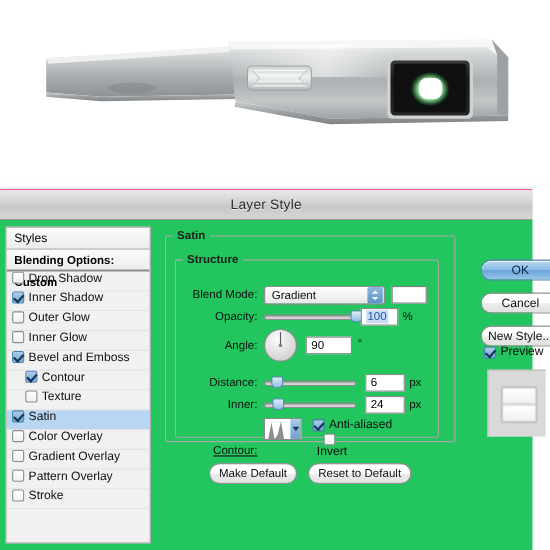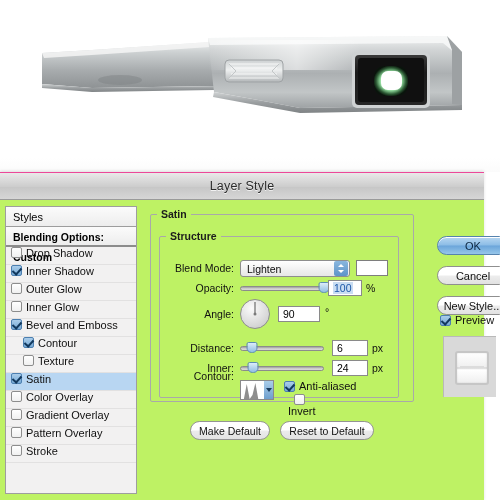--- a/index.html
+++ b/index.html
@@ -32,21 +32,21 @@
   #titlebar{
     position:relative;height:26px;
     background:linear-gradient(#e9e9e9,#cdcdcd 52%,#c6c6c6 53%,#d6d6d6);
     border-bottom:1px solid #9a9a9a;
     display:flex;align-items:center;justify-content:center;
   }
   #titlebar-text{
     font-size:12.5px;color:#2b2b2b;letter-spacing:.2px;
     text-shadow:0 1px 0 rgba(255,255,255,.75);
   }
-  #dialog-body{position:relative;height:301px;background:#bef264;padding-left:36px;}
+  #dialog-body{position:relative;height:301px;background:#22c55e;padding-left:36px;}
 
   
   #styles-sidebar{
     position:absolute;left:5px;top:6px;width:132px;height:288px;
     background:#f2f1f1;
     border:1px solid #9e9e9e;
     box-sizing:border-box;
     overflow:hidden;
   }
   .sb-header{
@@ -394,21 +394,21 @@
     <div id="main-panel">
 
       <fieldset class="grp" id="satin-group">
         <legend>Satin</legend>
 
         <fieldset class="grp" id="structure-group">
           <legend>Structure</legend>
 
           <div class="field-label" style="left:-4px;top:20px;width:78px;">Blend Mode:</div>
           <div class="popup" id="blend-mode-popup" style="left:80px;top:18px;width:110px;">
-            <span class="popup-text">Lighten</span>
+            <span class="popup-text">Gradient</span>
             <span class="popup-arrows"></span>
           </div>
           <div class="swatch" id="blend-color-swatch" style="left: 196px; top: 18px; background: rgb(255, 255, 255);"></div>
 
           <div class="field-label" style="left:-4px;top:40px;width:78px;">Opacity:</div>
           <div class="slider" id="opacity-slider" style="left:80px;top:39px;width:84px;">
             <div class="track"></div>
             <div class="knob" id="opacity-knob" style="left: 100%;"></div>
           </div>
           <div class="numfield sel" id="opacity-field" style="left:168px;top:38px;width:34px;">
@@ -439,21 +439,21 @@
           <div class="field-label" style="left:-4px;top:120px;width:78px;">Inner:</div>
           <div class="slider" id="size-slider" style="left:80px;top:119px;width:84px;">
             <div class="track"></div>
             <div class="knob" id="size-knob" style="left: 15%;"></div>
           </div>
           <div class="numfield" id="size-field" style="left:172px;top:118px;width:36px;">
             <span>24</span>
           </div>
           <div class="unit" style="left:212px;top:120px;">px</div>
 
-          <div class="field-label" style="left:-4px;top:128px;width:78px;">Contour:</div>
+          <div class="field-label" style="left:-4px;top:162px;width:78px;text-decoration:underline;">Contour:</div>
           <div id="contour-thumb" style="left:80px;top:138px;">
             <div id="contour-canvas">
               <svg viewBox="0 0 24 18" preserveAspectRatio="none" style="width:100%;height:100%;display:block;">
                 <path d="M0,18 L3,18 L6,3 L9,18 L12,14 L15,2 L18,18 L24,18 Z" fill="#8e8e8e"></path>
               </svg>
             </div>
             <div id="contour-arrow"></div>
           </div>
 
           <div class="field-row" style="left:124px;top:136px;">

